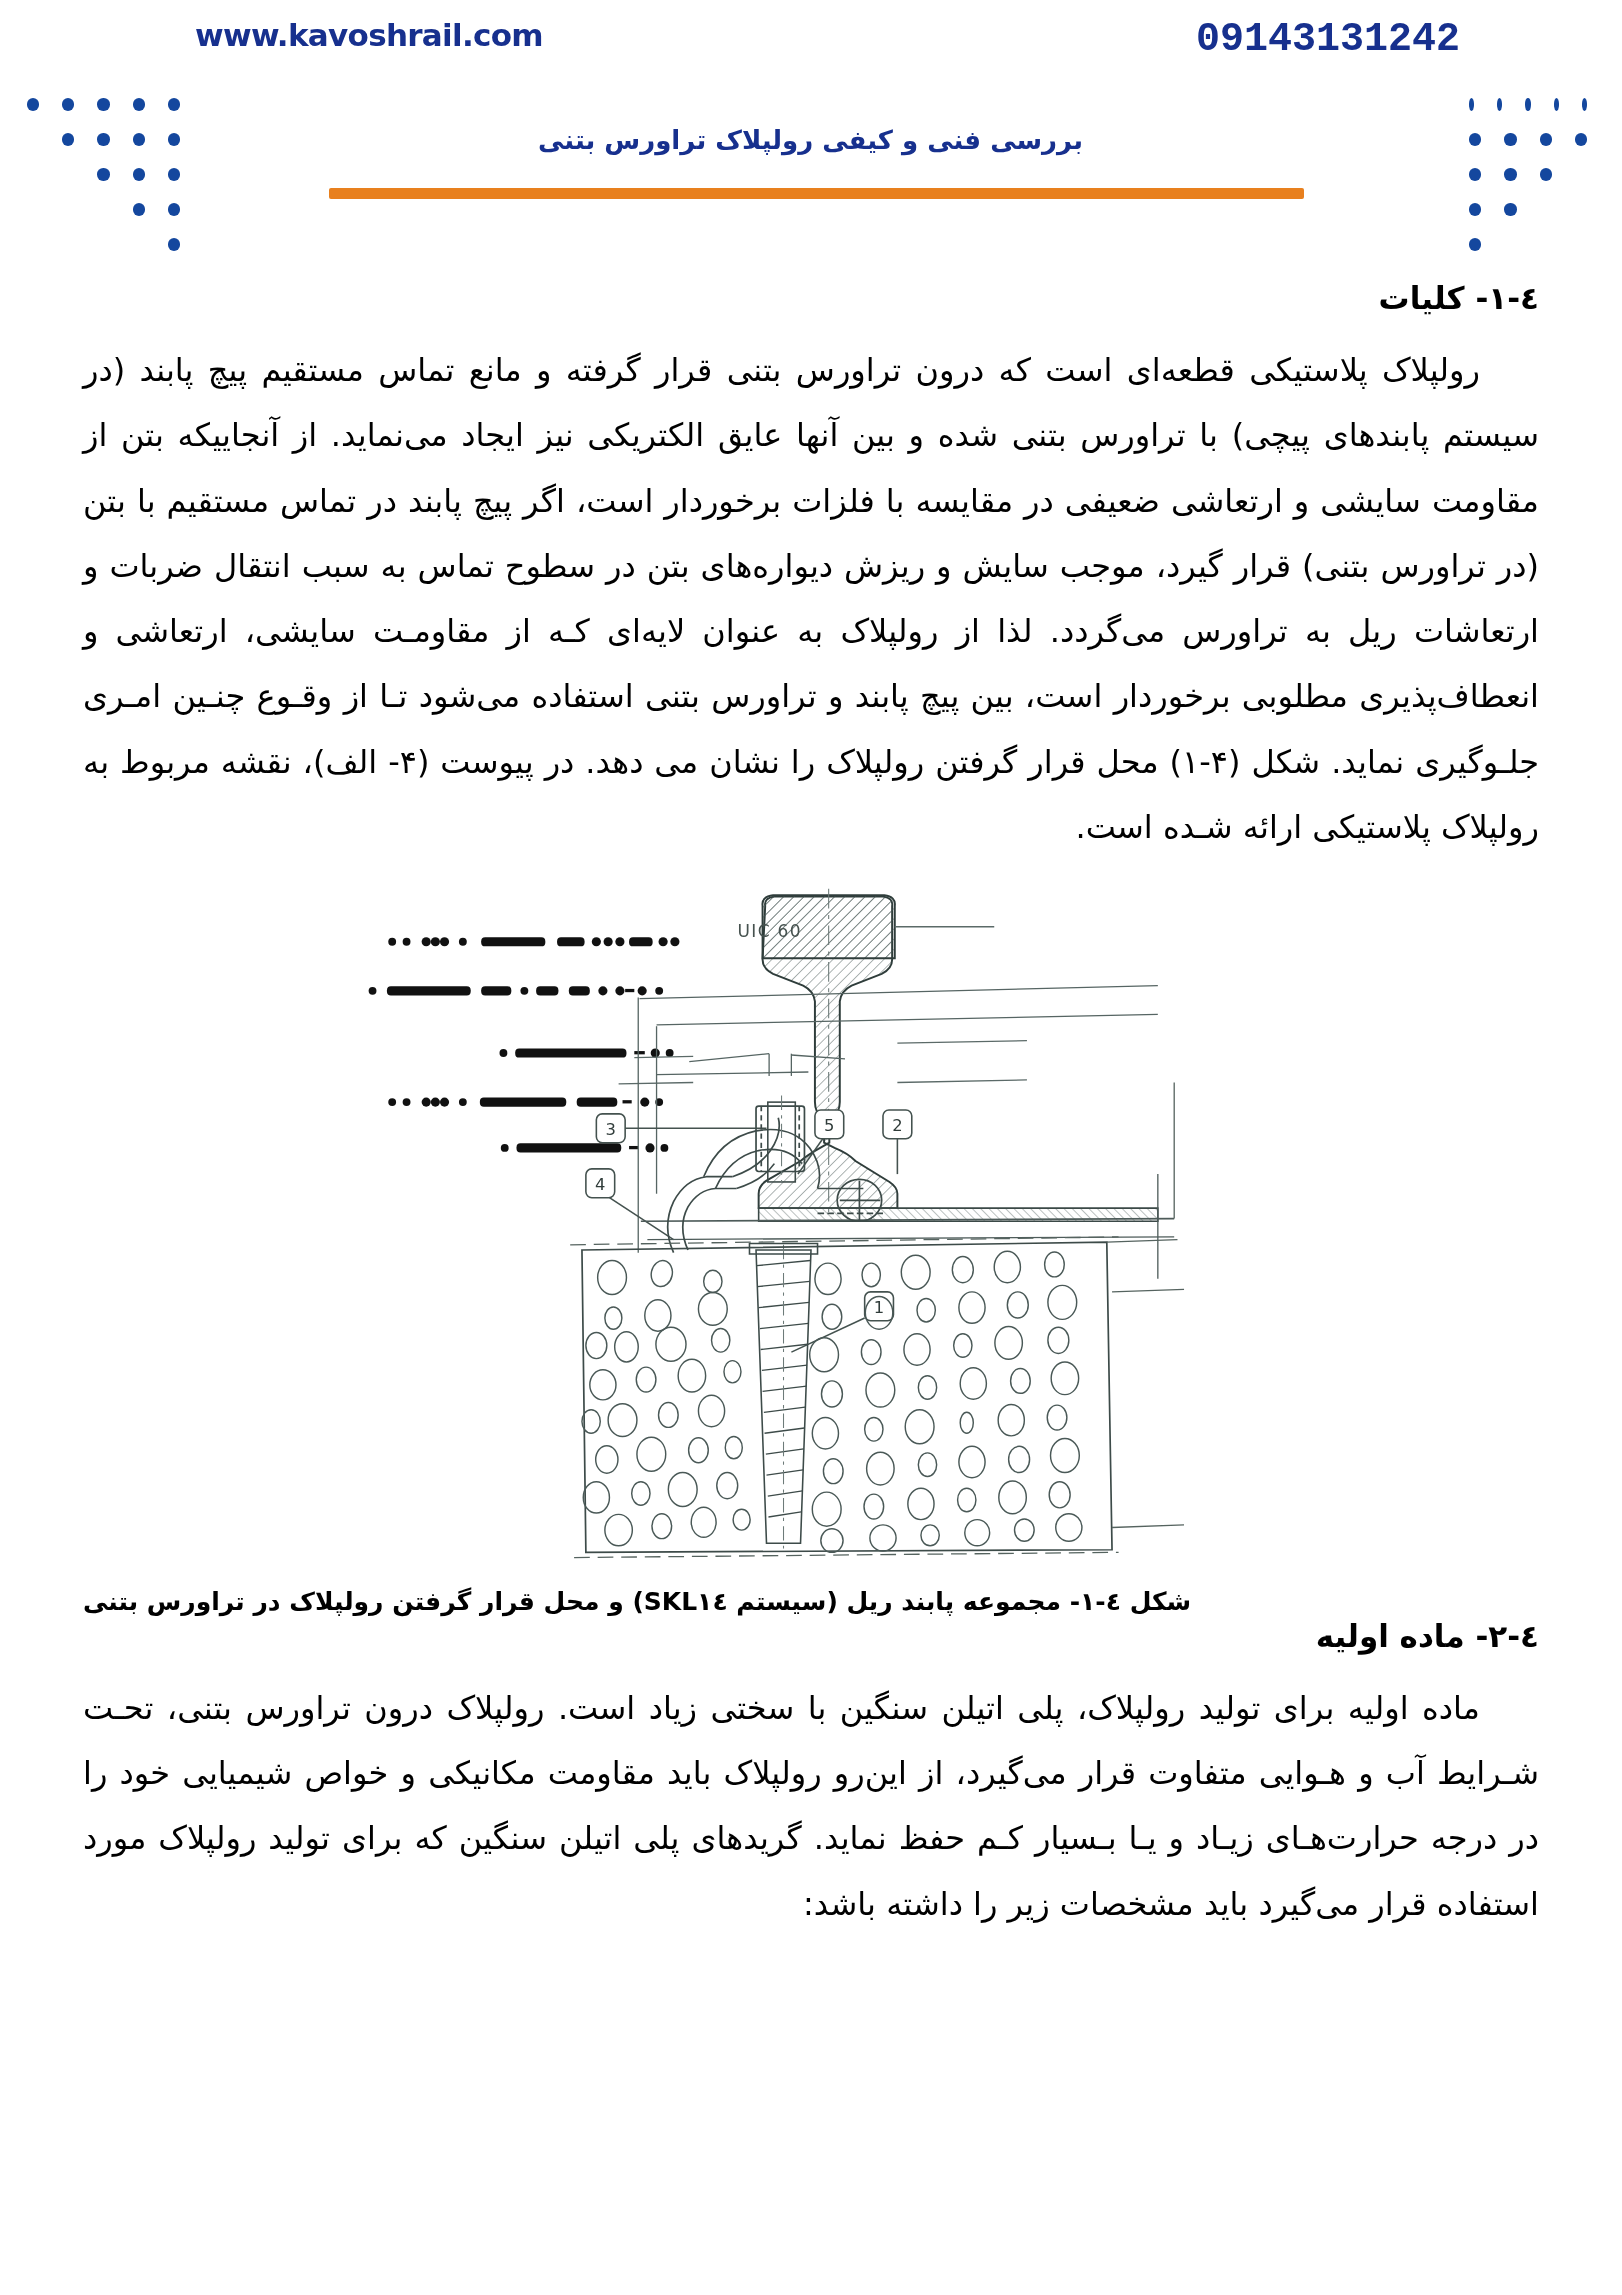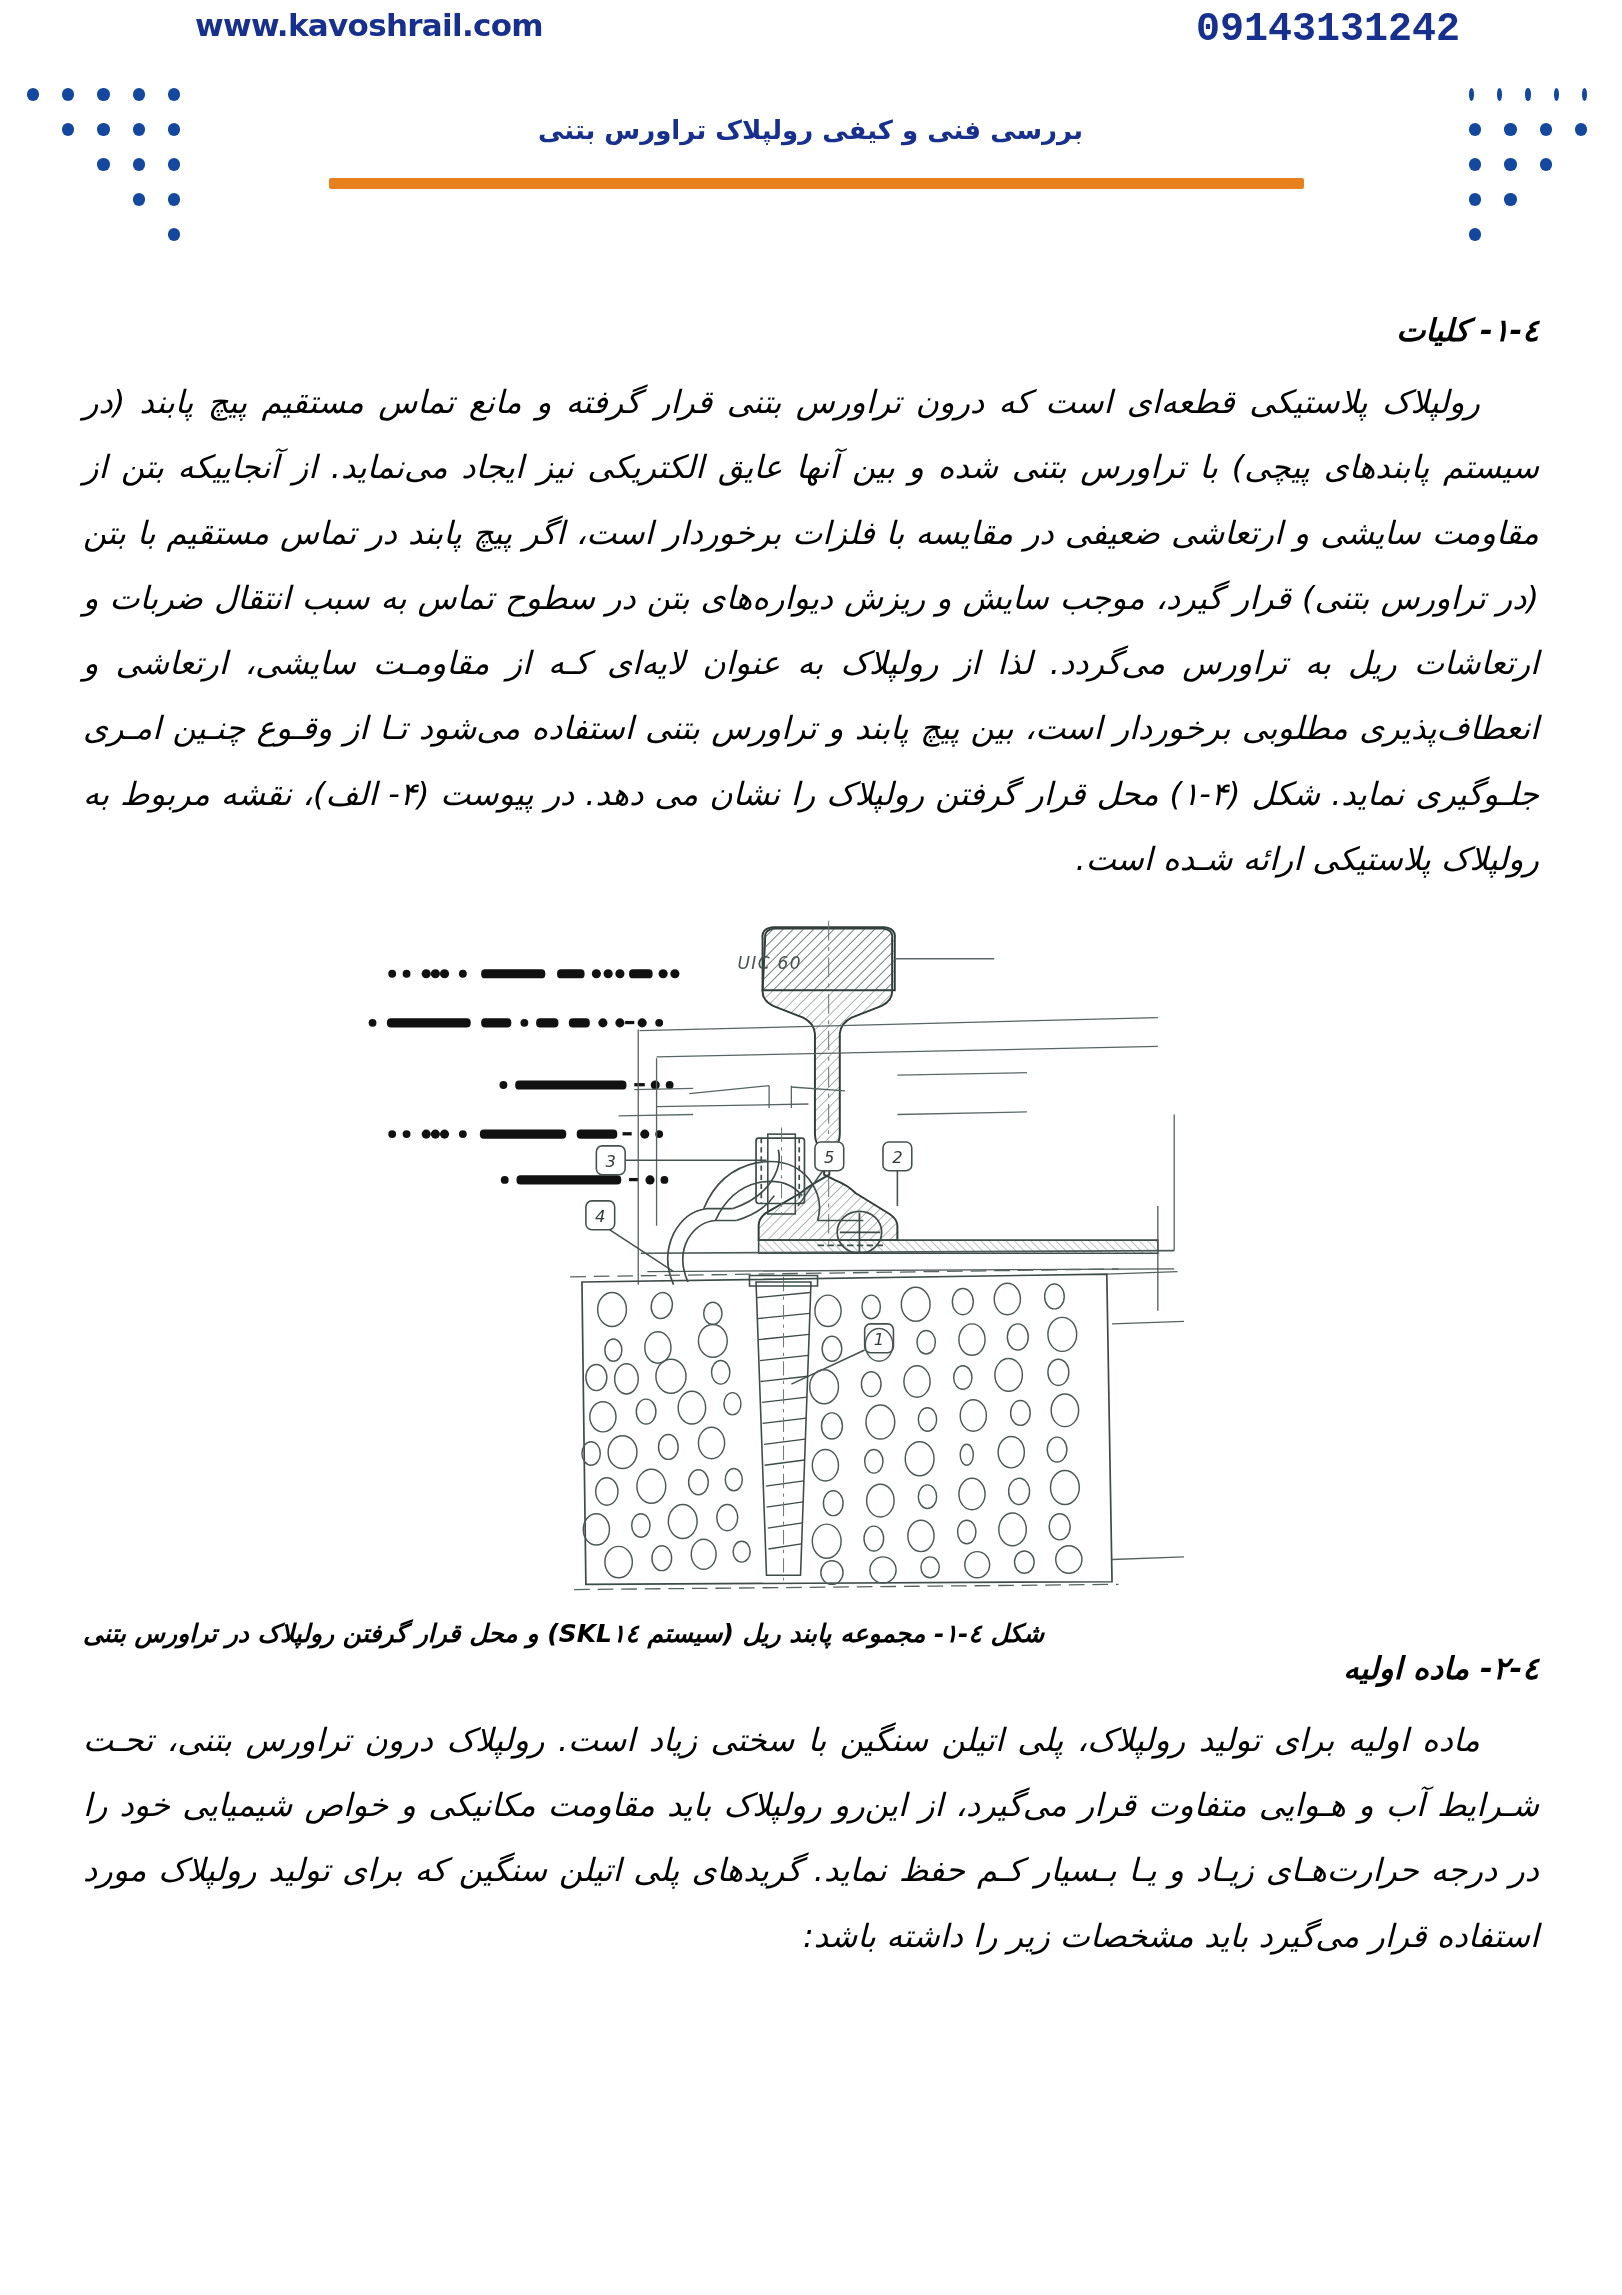--- a/index.html
+++ b/index.html
@@ -12,21 +12,21 @@
     width: 1623px;
     height: 2295px;
     background: #ffffff;
     overflow: hidden;
     font-family: "DejaVu Sans", "Liberation Sans", sans-serif;
   }
 
   
   .header-bar {
     position: absolute;
-    top: 0; left: 0;
+    top: 10px; left: 0;
     width: 1288px;
     height: 275px;
   }
   .site-url {
     position: absolute;
     top: 6.5px;
     left: 196px;
     font-size: 31px;
     font-weight: 700;
     color: #17308e;
@@ -89,26 +89,25 @@
     left: 330px;
     width: 975px;
     height: 11px;
     background: #e8801e;
     border-radius: 2px;
   }
 
   
   .content {
     position: absolute;
-    top: 310px;
+    top: 278px;
     left: 84px;
     width: 1456px;
     direction: rtl;
     text-align: justify;
-    font-style: italic;
   }
 
   h2.section-heading {
     margin: 0;
     font-size: 31px;
     font-weight: 700;
     color: #000000;
     text-align: right;
     line-height: 1.35;
     font-family: "DejaVu Sans", "Liberation Sans", sans-serif;

